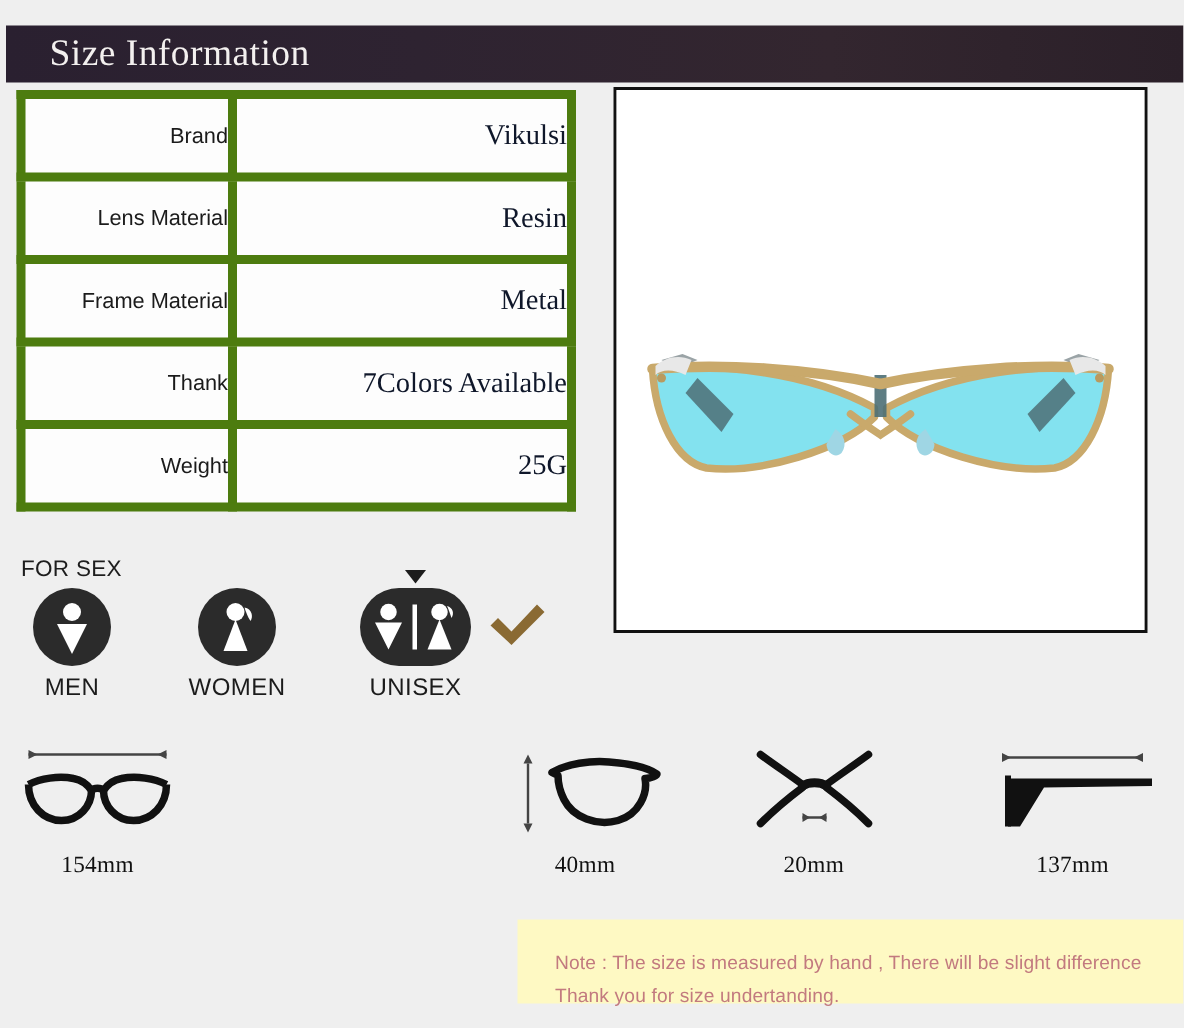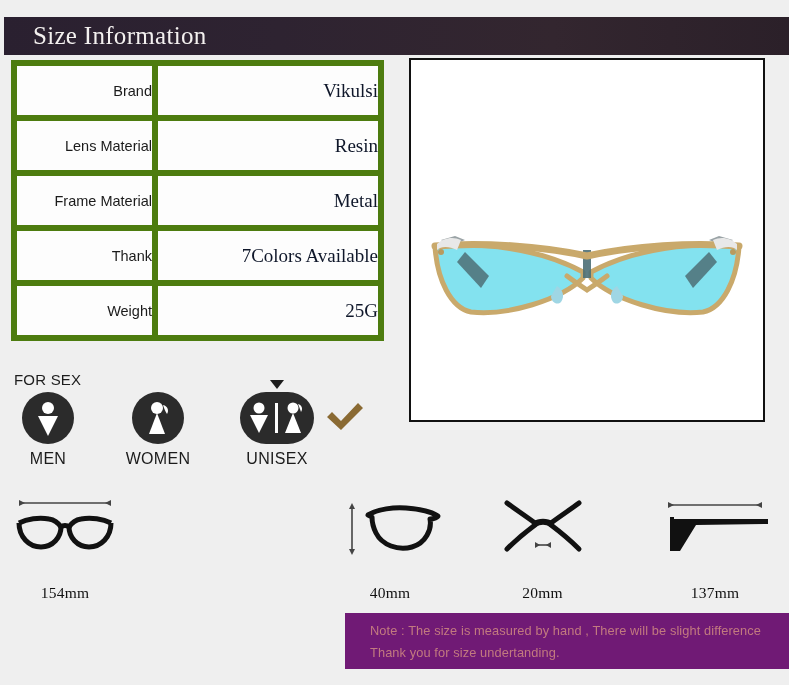--- a/index.html
+++ b/index.html
@@ -117,34 +117,34 @@
 
   
   .meas-row { position: absolute; left: 0; top: 490px; width: 789px; height: 100px; }
   .meas-item { position: absolute; top: 0; text-align: center; }
   .meas-art { height: 72px; display: flex; align-items: center; justify-content: center; }
   .meas-art svg { display: block; }
   .meas-label {
     font-family: "Liberation Serif", serif;
     font-size: 15.5px;
     color: #111;
-    margin-top: 22px;
+    margin-top: 6px;
     letter-spacing: .2px;
   }
 
   
   .note-box {
     position: absolute;
     left: 345px;
     top: 613px;
     width: 444px;
     height: 56px;
-    background: #701a75;
+    background: #fef9c3;
     box-sizing: border-box;
-    padding: 7px 0 0 25px;
+    padding: 18px 0 0 25px;
   }
   .note-line {
     font-size: 12.8px;
     color: #c27a7f;
     line-height: 22px;
     letter-spacing: .1px;
     white-space: nowrap;
   }
 </style>
 </head>

